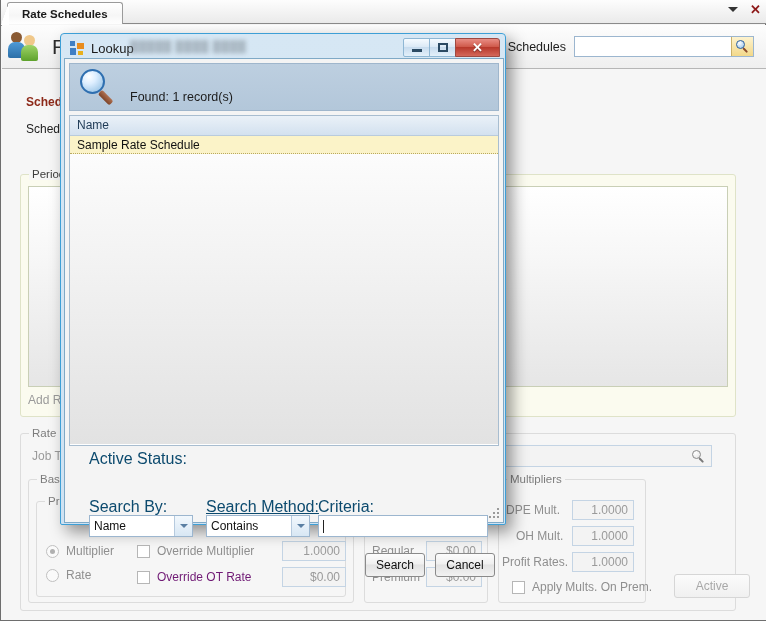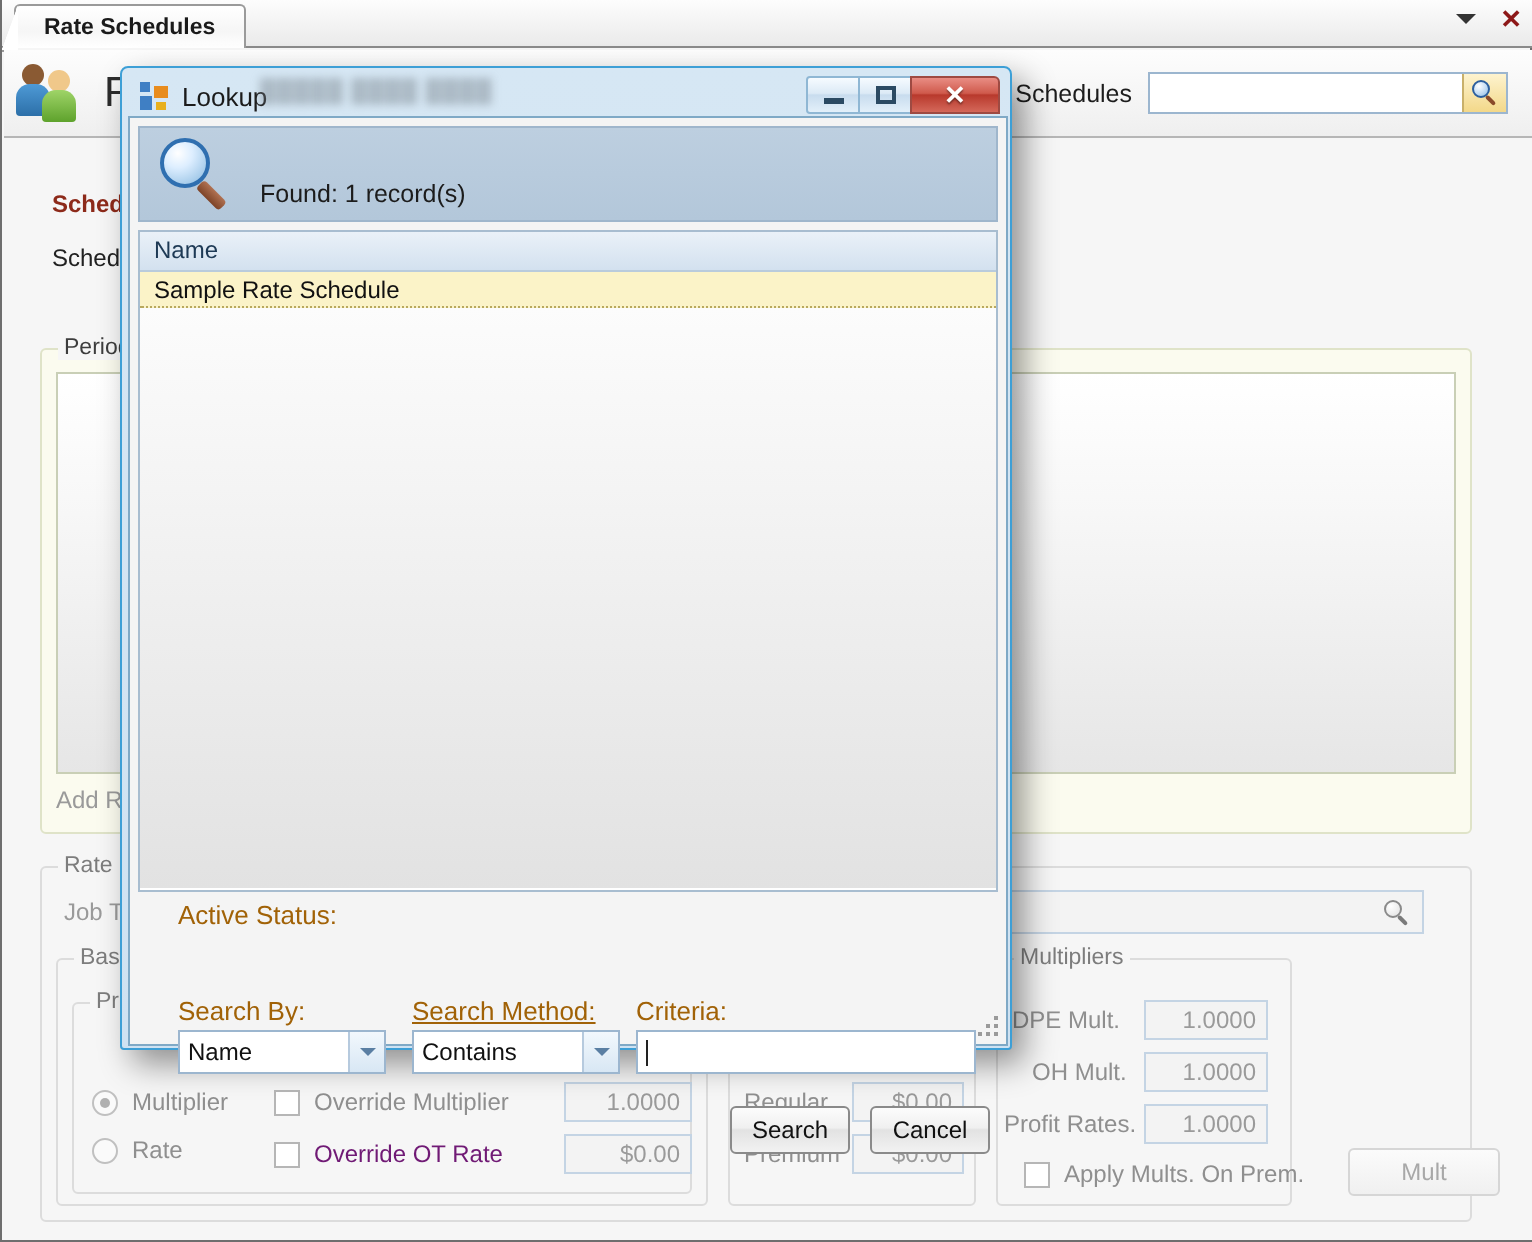--- a/index.html
+++ b/index.html
@@ -424,21 +424,21 @@
     background: linear-gradient(to bottom, #fcfcfc 0%, #f3f3f3 35%, #e2e2e2 100%);
   }
 
   .dlg-form {
     position: absolute;
     left: 4px; top: 391px;
     width: 430px; height: 70px;
   }
   .flabel {
     position: absolute;
-    font-size: 13px; color: #a16207;
+    font-size: 16px; color: #0c4a6e;
     white-space: nowrap;
   }
   .fselect {
     position: absolute;
     height: 22px;
     border: 1px solid #9cb6cf;
     background: #ffffff;
     font-size: 12px; color: #111;
     display: flex; align-items: center;
     padding-left: 4px;
@@ -592,21 +592,21 @@
       <div class="lbl-grey" style="left:504px; top:434px; color:#8f8f8f;">DPE Mult.</div>
       <div class="ro-field" style="left:570px; top:431px; width:62px;">1.0000</div>
       <div class="lbl-grey" style="left:514px; top:460px; color:#8f8f8f;">OH Mult.</div>
       <div class="ro-field" style="left:570px; top:457px; width:62px;">1.0000</div>
       <div class="lbl-grey" style="left:500px; top:486px; color:#8f8f8f;">Profit Rates.</div>
       <div class="ro-field" style="left:570px; top:483px; width:62px;">1.0000</div>
 
       <div class="ghost-check" style="left:510px; top:512px;"></div>
       <div class="lbl-grey" style="left:530px; top:511px; color:#8f8f8f;">Apply Mults. On Prem.</div>
 
-      <div class="ghost-btn" style="left:672px; top:505px; width:76px; height:24px;">Mult</div>
+      <div class="ghost-btn" style="left:672px; top:505px; width:76px; height:24px;">Active</div>
     </div>
   </div>
 
   <div class="dialog-shadow"></div>
   <div class="dialog">
 
     <div class="dlg-titlebar">
       <div class="dlg-icon">
         <i class="s1"></i>
           <i class="s2"></i>

